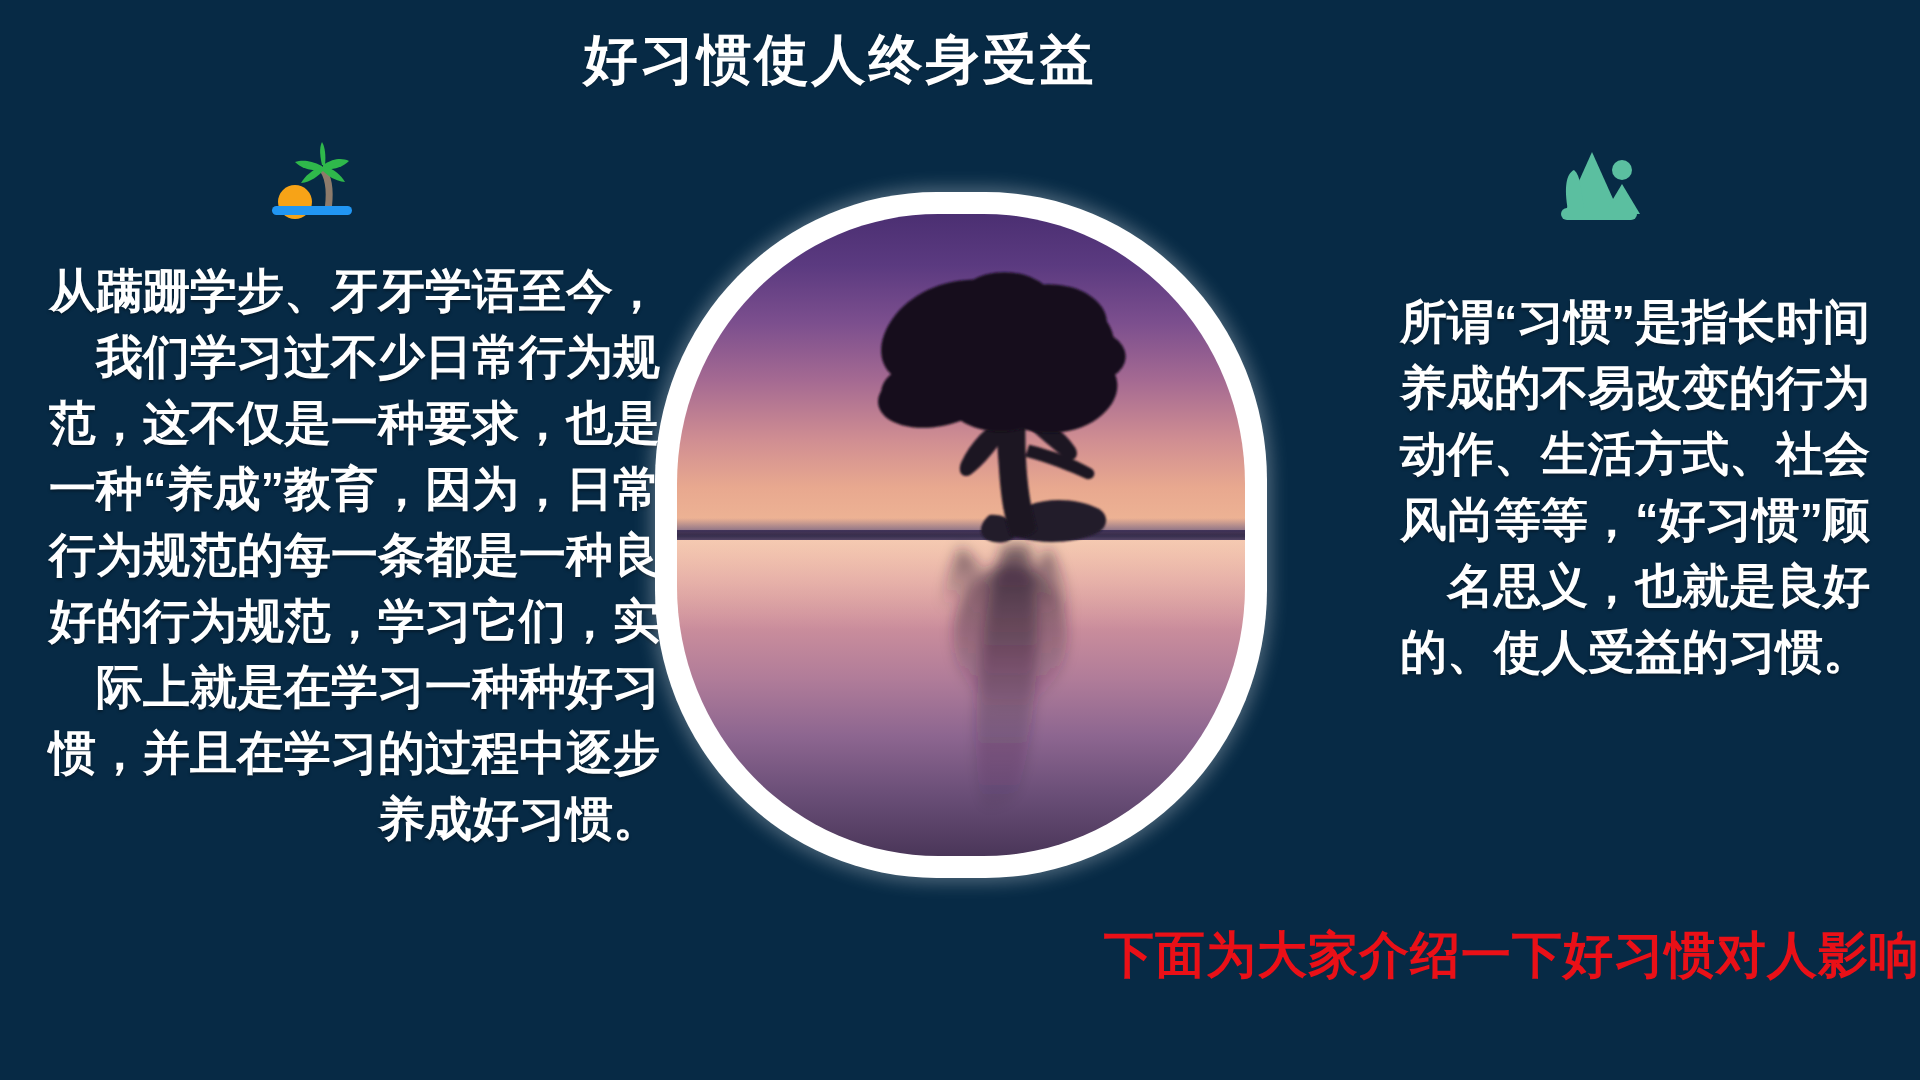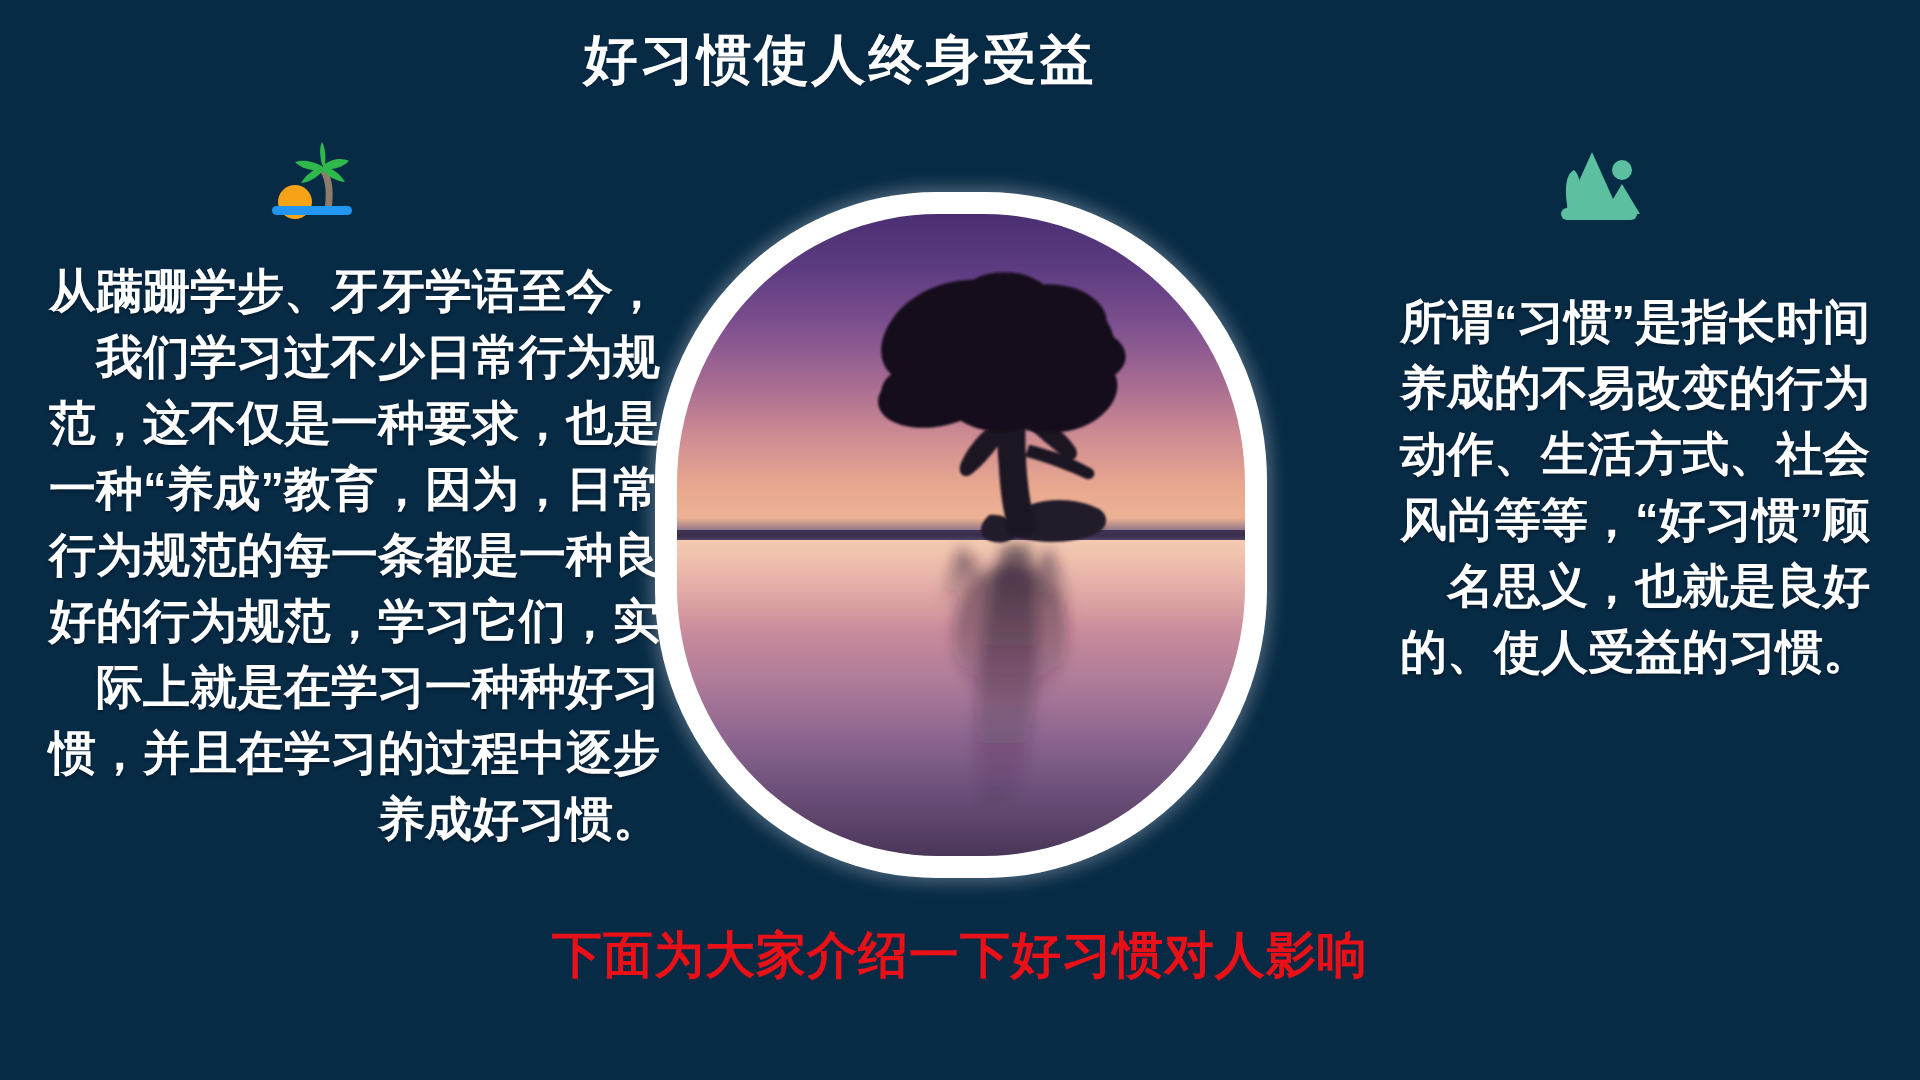--- a/index.html
+++ b/index.html
@@ -162,21 +162,21 @@
     width: 100%;
     height: 100%;
   }
 
   
   .caption-red {
     position: absolute;
     left: 0;
     top: 924px;
     width: 1920px;
-    text-align: center;
+    text-align: right;
     font-size: 50px;
     line-height: 62px;
     font-weight: 700;
     color: #ea1017;
     letter-spacing: 1px;
     white-space: nowrap;
   }
 </style>
 </head>
 <body>

